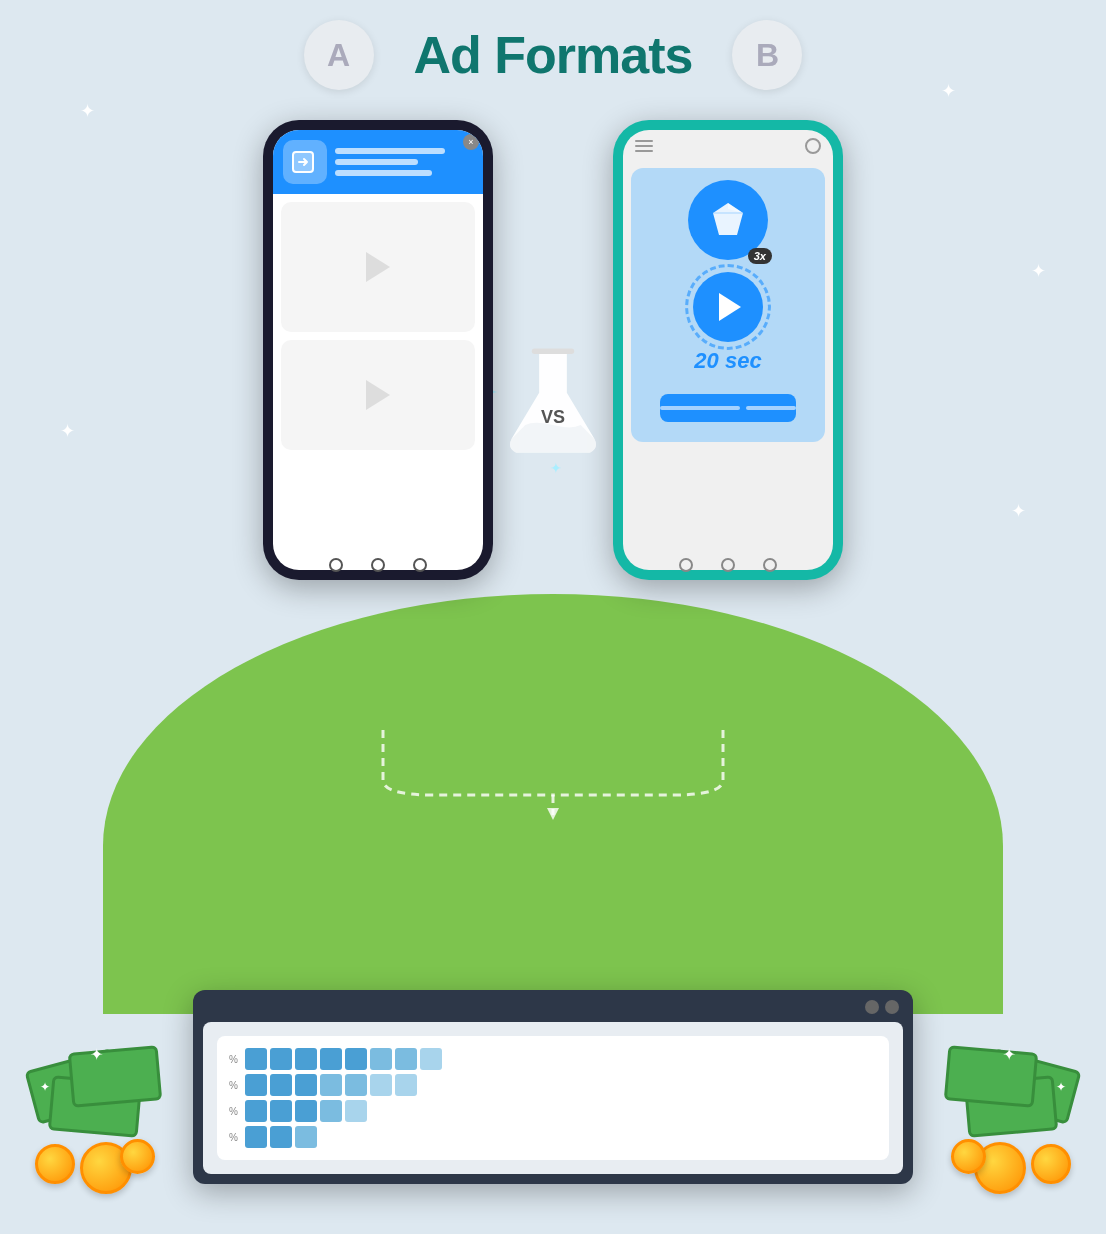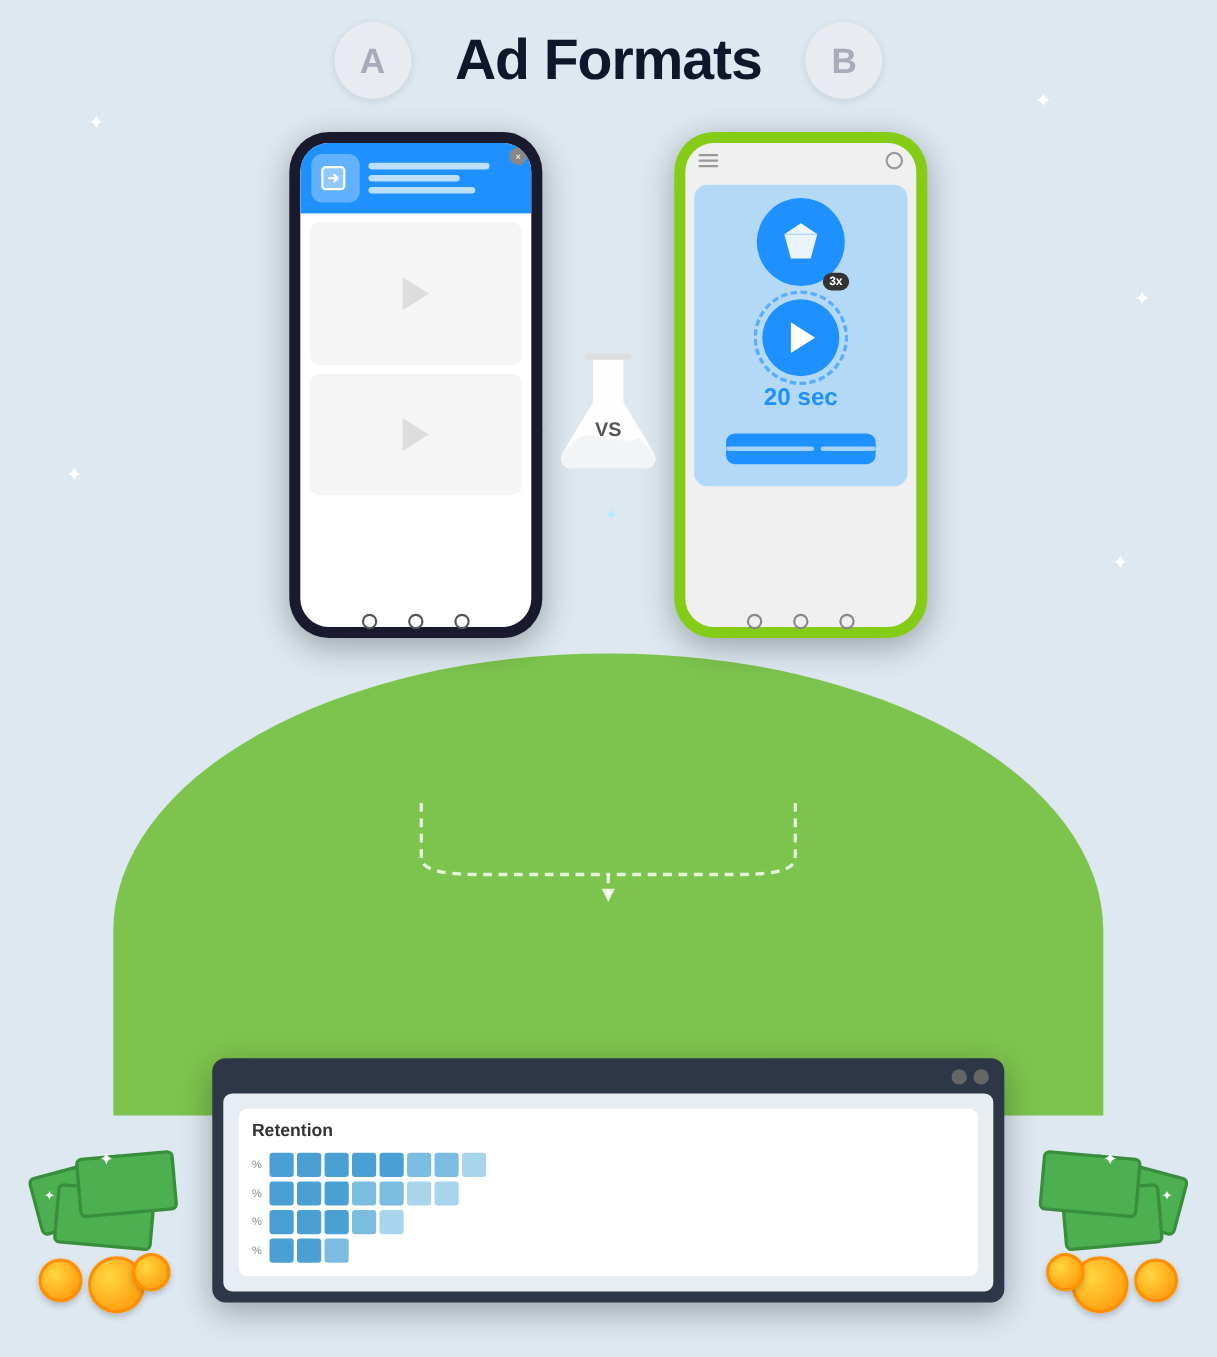--- a/index.html
+++ b/index.html
@@ -48,21 +48,21 @@
       justify-content: center;
       font-size: 32px;
       font-weight: bold;
       color: #aab;
       box-shadow: 0 2px 8px rgba(0,0,0,0.1);
     }
 
     .page-title {
       font-size: 52px;
       font-weight: 700;
-      color: #0f172a;
+      color: #0f766e;
       letter-spacing: -1px;
     }
 
     
     .sparkle {
       position: absolute;
       color: white;
       font-size: 18px;
       z-index: 5;
     }
@@ -330,21 +330,21 @@
     .footer-line {
       height: 4px;
       width: 80px;
       background: rgba(255,255,255,0.6);
       border-radius: 2px;
     }
 
     
     .vs-container {
       position: absolute;
-      top: 315px;
+      top: 342px;
       left: 50%;
       transform: translateX(-50%);
       display: flex;
       flex-direction: column;
       align-items: center;
       z-index: 10;
     }
 
     .flask {
       position: relative;
@@ -549,21 +549,21 @@
       </div>
     </div>
 
     <div class="phone-bottom-nav">
       <div class="nav-dot"></div>
       <div class="nav-dot"></div>
       <div class="nav-dot"></div>
     </div>
   </div>
 
-  <div class="phone" style="background:#84cc16;">
+  <div class="phone" style="background:#14b8a6;font-style:italic;">
     <div class="phone-screen phone-b-screen">
 
       <div class="phone-b-topbar">
         <div class="hamburger-lines">
           <div class="h-line"></div>
           <div class="h-line"></div>
           <div class="h-line"></div>
         </div>
         <div class="phone-b-circle"></div>
       </div>
@@ -633,21 +633,20 @@
 
 <div class="dashboard">
   <div class="dashboard-titlebar">
     <div class="titlebar-dot"></div>
     <div class="titlebar-dot"></div>
   </div>
   <div class="dashboard-inner">
 
 
     <div class="chart-box">
-      <div class="chart-title">Retention</div>
       <div class="retention-grid">
 
         <div class="retention-row">
           <span class="retention-pct">%</span>
           <div class="retention-cells">
             <div class="ret-cell ret-dark"></div>
             <div class="ret-cell ret-dark"></div>
             <div class="ret-cell ret-dark"></div>
             <div class="ret-cell ret-dark"></div>
             <div class="ret-cell ret-dark"></div>

